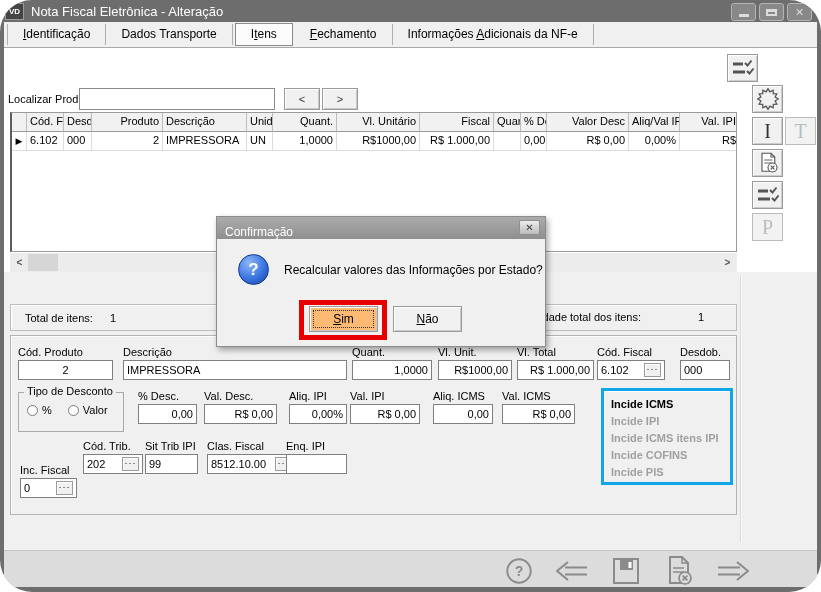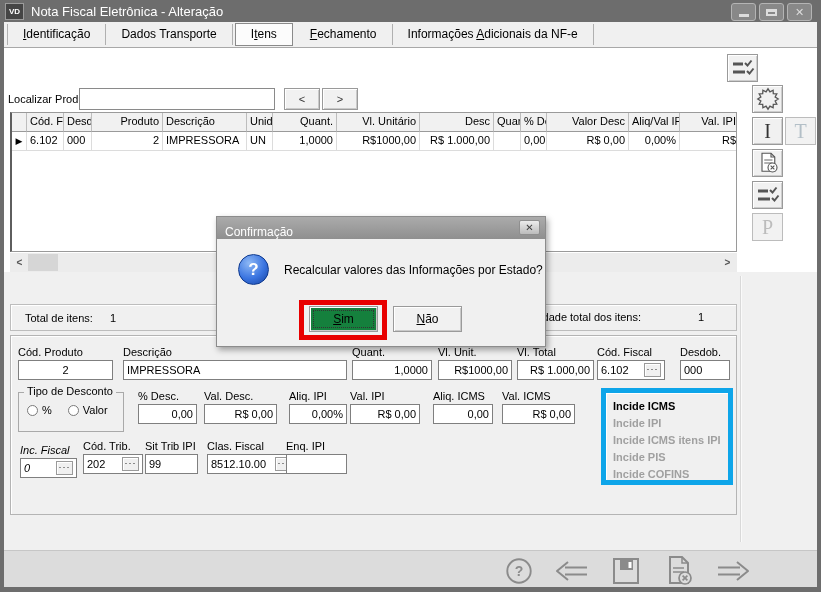--- a/index.html
+++ b/index.html
@@ -1,17 +1,17 @@
 <!DOCTYPE html>
 <html style="--annotation_red: #e80000; --titlebar_gray: #6d6d6d; --dialog_icon_blue: #2e6adf;"><head>
 <meta charset="utf-8">
 <style>
   html,body{margin:0;padding:0;background:#ffffff;}
   .window{position:relative;width:821px;height:592px;background:var(--titlebar_gray,#6d6d6d);
-    font-family:"Liberation Sans","DejaVu Sans",sans-serif;font-size:11px;color:#000;overflow:hidden;}
+    font-family:"Liberation Sans","DejaVu Sans",sans-serif;font-size:11px;color:#000;overflow:hidden;border-radius:32px;}
   
   .titlebar{position:absolute;left:0;top:0;width:100%;height:22px;display:flex;align-items:center;}
   .app-icon{margin-left:5px;width:17px;height:15px;background:#454545;border:1px solid #9b9b9b;color:#fff;
     font-size:8px;font-weight:bold;display:flex;align-items:center;justify-content:center;}
   .title-text{color:#fff;font-size:13px;margin-left:7px;white-space:nowrap;}
   .winbtns{position:absolute;right:9px;top:3px;display:flex;gap:3px;}
   .winbtn{width:23px;height:16px;border:1px solid #b4b4b4;border-radius:3px;background:#888;
     display:flex;align-items:center;justify-content:center;}
   .g-min{width:10px;height:3px;background:#dcdcdc;margin-top:7px;}
   .g-max{width:10px;height:7px;border:2px solid #dcdcdc;border-top-width:3px;box-sizing:border-box;width:11px;}
@@ -71,39 +71,39 @@
   .fval{flex:1;white-space:nowrap;overflow:hidden;}
   .fval.right{text-align:right;}.fval.center{text-align:center;}
   .ellipsis-btn{flex:0 0 auto;width:17px;height:14px;margin-left:2px;background:#f0f0f0;border:1px solid #9a9a9a;
     box-shadow:inset 1px 1px 0 #fff;font-size:9px;line-height:11px;text-align:center;letter-spacing:1px;box-sizing:border-box;}
   .groupbox{position:absolute;left:18px;top:392px;width:106px;height:40px;border:1px solid #a9a9a9;box-sizing:border-box;}
   .legend{position:absolute;left:5px;top:-8px;background:#f0f0f0;padding:0 3px;white-space:nowrap;}
   .radio-row{position:absolute;left:0;top:11px;width:100%;display:flex;}
   .radio-opt{display:flex;align-items:center;gap:4px;}
   .radio-opt.o1{margin-left:8px;}.radio-opt.o2{margin-left:16px;}
   .radio{width:11px;height:11px;border:1px solid #7a7a7a;border-radius:50%;background:#fff;box-sizing:border-box;}
-  .incide{position:absolute;left:601px;top:388px;width:132px;height:97px;border:5px solid #0ea5e9;
+  .incide{position:absolute;left:601px;top:388px;width:132px;height:97px;border:3px solid #0ea5e9;
     box-shadow:inset 1px 1px 0 #fff;padding:5px 0 0 7px;box-sizing:border-box;background:#f0f0f0;}
   .inc-item{font-weight:bold;line-height:17px;color:#a0a0a0;white-space:nowrap;}
   .inc-item.enabled{color:#000;}
   
   .dialog{position:absolute;left:216px;top:216px;width:330px;height:131px;background:#f0f0f0;
     border:1px solid #8c8c8c;box-shadow:2px 3px 6px rgba(0,0,0,.35);box-sizing:border-box;z-index:50;}
   .dlg-title{height:22px;background:linear-gradient(#ababab,#8f8f8f);display:flex;align-items:flex-end;
     color:#fff;font-size:12px;padding-left:8px;position:relative;}
   .dlg-close{position:absolute;right:5px;top:3px;width:21px;height:15px;background:linear-gradient(#ececec,#bcbcbc);
     border:1px solid #8f8f8f;border-radius:2px;display:flex;align-items:center;justify-content:center;
     font-weight:bold;font-size:10px;color:#3f3f3f;box-sizing:border-box;}
   .dlg-icon{position:absolute;left:21px;top:37px;width:31px;height:31px;border-radius:50%;
     background:radial-gradient(circle at 35% 28%,#8db8f5 0%,#3a74e0 55%,#15419f 100%);
     border:1px solid #0f3a8f;color:#fff;font-weight:bold;font-size:17px;display:flex;align-items:center;
     justify-content:center;box-sizing:border-box;}
   .dlg-msg{position:absolute;left:67px;top:46px;font-size:12px;white-space:nowrap;}
   .dlg-btn{position:absolute;top:89px;width:69px;height:26px;font-size:12px;}
-  .dlg-btn.yes{left:92px;background:#15803d;outline:1px dotted #333;outline-offset:-5px;}
+  .dlg-btn.yes{left:92px;background:#fdba74;outline:1px dotted #333;outline-offset:-5px;}
   .dlg-btn.no{left:176px;}
   .red-annotation{position:absolute;left:82px;top:83px;width:88px;height:40px;border:5px solid var(--annotation_red,#e80000);
     box-sizing:border-box;z-index:60;pointer-events:none;}
   
   .bottombar{position:absolute;left:4px;top:550px;width:813px;height:37px;background:#dcdcdc;border-top:1px solid #c6c6c6;box-sizing:border-box;}
   .bicon{position:absolute;top:554px;width:38px;height:33px;display:flex;align-items:center;justify-content:center;}
   .bicon svg{display:block;}
 </style>
 </head>
 <body>
@@ -159,21 +159,21 @@
   <div class="grid">
     <div class="grow">
         <div class="gc h c" style="width: 15px;"></div>
         <div class="gc h l" style="width: 37px;">Cód. F</div>
         <div class="gc h l" style="width: 28px;">Desd</div>
         <div class="gc h r" style="width: 71px;">Produto</div>
         <div class="gc h l" style="width: 84px;">Descrição</div>
         <div class="gc h l" style="width: 26px;">Unid</div>
         <div class="gc h r" style="width: 64px;">Quant.</div>
         <div class="gc h r" style="width: 83px;">Vl. Unitário</div>
-        <div class="gc h r" style="width: 74px;">Desc</div>
+        <div class="gc h r" style="width: 74px;">Fiscal</div>
         <div class="gc h l" style="width: 27px;">Quant</div>
         <div class="gc h r" style="width: 26px;">% De</div>
         <div class="gc h r" style="width: 82px;">Valor Desc</div>
         <div class="gc h r" style="width: 51px;">Aliq/Val IP</div>
         <div class="gc h r" style="width: 60px;">Val. IPI</div>
       </div>
     <div class="grow">
         <div class="gc d c" style="width: 15px;"><span class="indic">▶</span></div>
         <div class="gc d l" style="width: 37px;">6.102</div>
         <div class="gc d l" style="width: 28px;">000</div>
@@ -335,25 +335,25 @@
     <div class="flabel">Val. ICMS</div>
     <div class="fbox" style="width:73px;">
         <span class="fval right">R$ 0,00</span>
       </div>
   </div>
 
   <div class="incide">
       <div class="inc-item enabled">Incide ICMS</div>
       <div class="inc-item">Incide IPI</div>
       <div class="inc-item">Incide ICMS itens IPI</div>
+      <div class="inc-item">Incide COFINS</div>
       <div class="inc-item">Incide PIS</div>
-      <div class="inc-item">Incide COFINS</div>
-    </div>
-
-  <div class="fld" style="left:20px;top:444px;font-style:italic;">
+    </div>
+
+  <div class="fld" style="left:20px;top:464px;">
     <div class="flabel">Inc. Fiscal</div>
     <div class="fbox" style="width:57px;">
         <span class="fval">0</span>
         <span class="ellipsis-btn">···</span>
       </div>
   </div>
   <div class="fld" style="left:83px;top:440px;">
     <div class="flabel">Cód. Trib.</div>
     <div class="fbox" style="width:60px;">
         <span class="fval">202</span>

